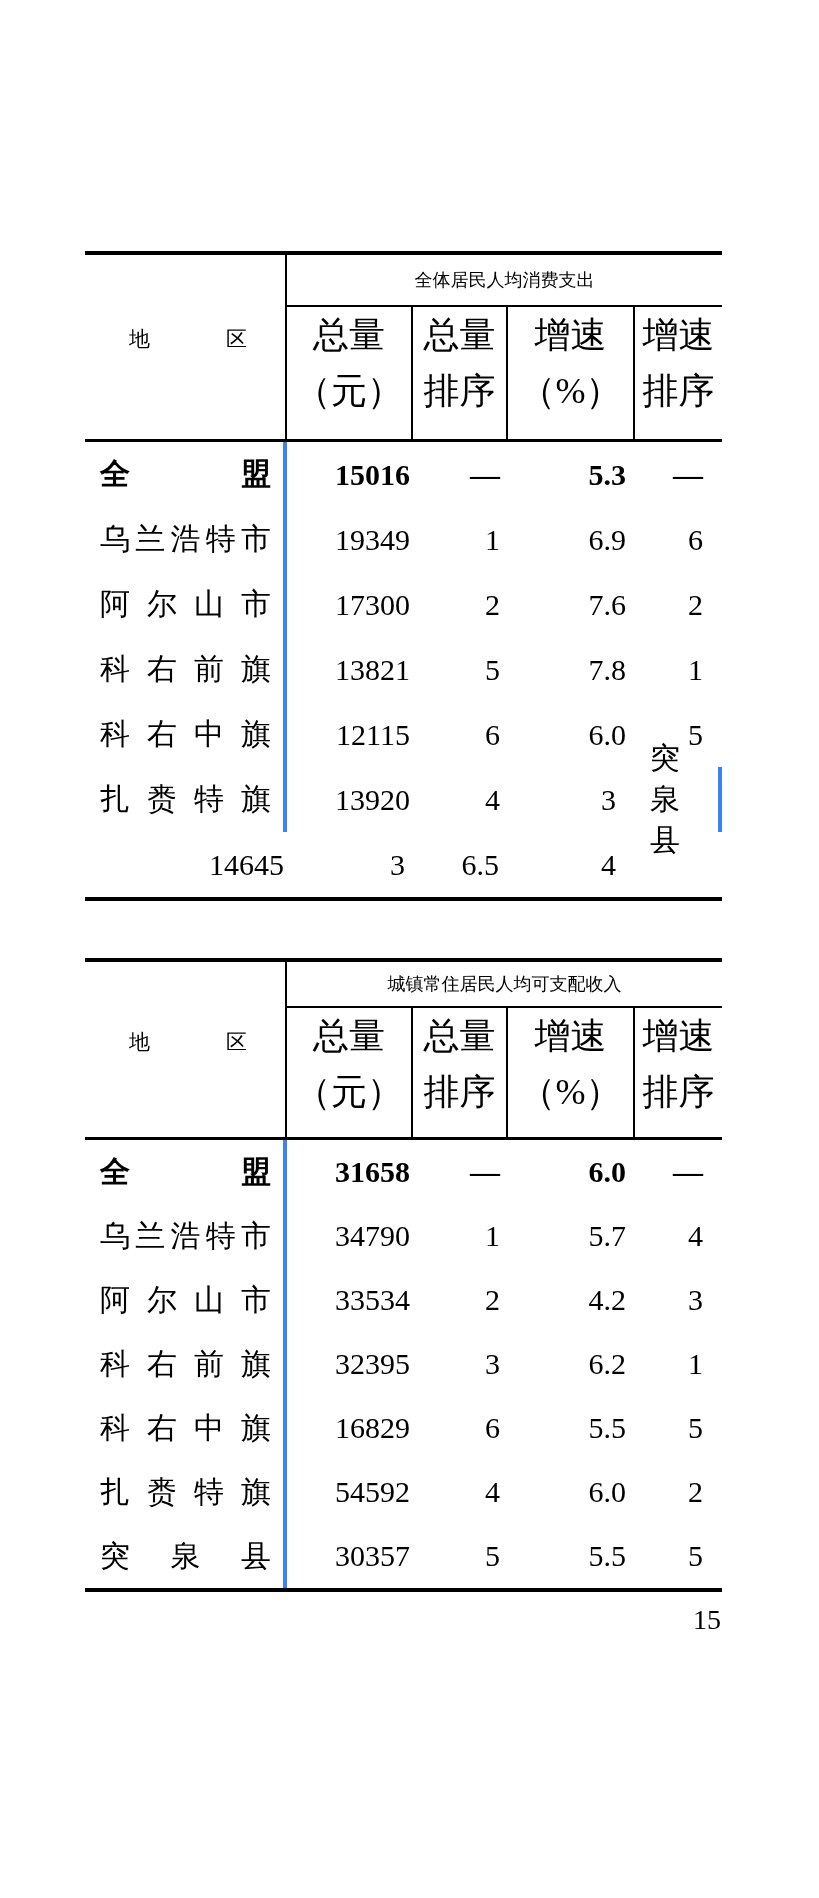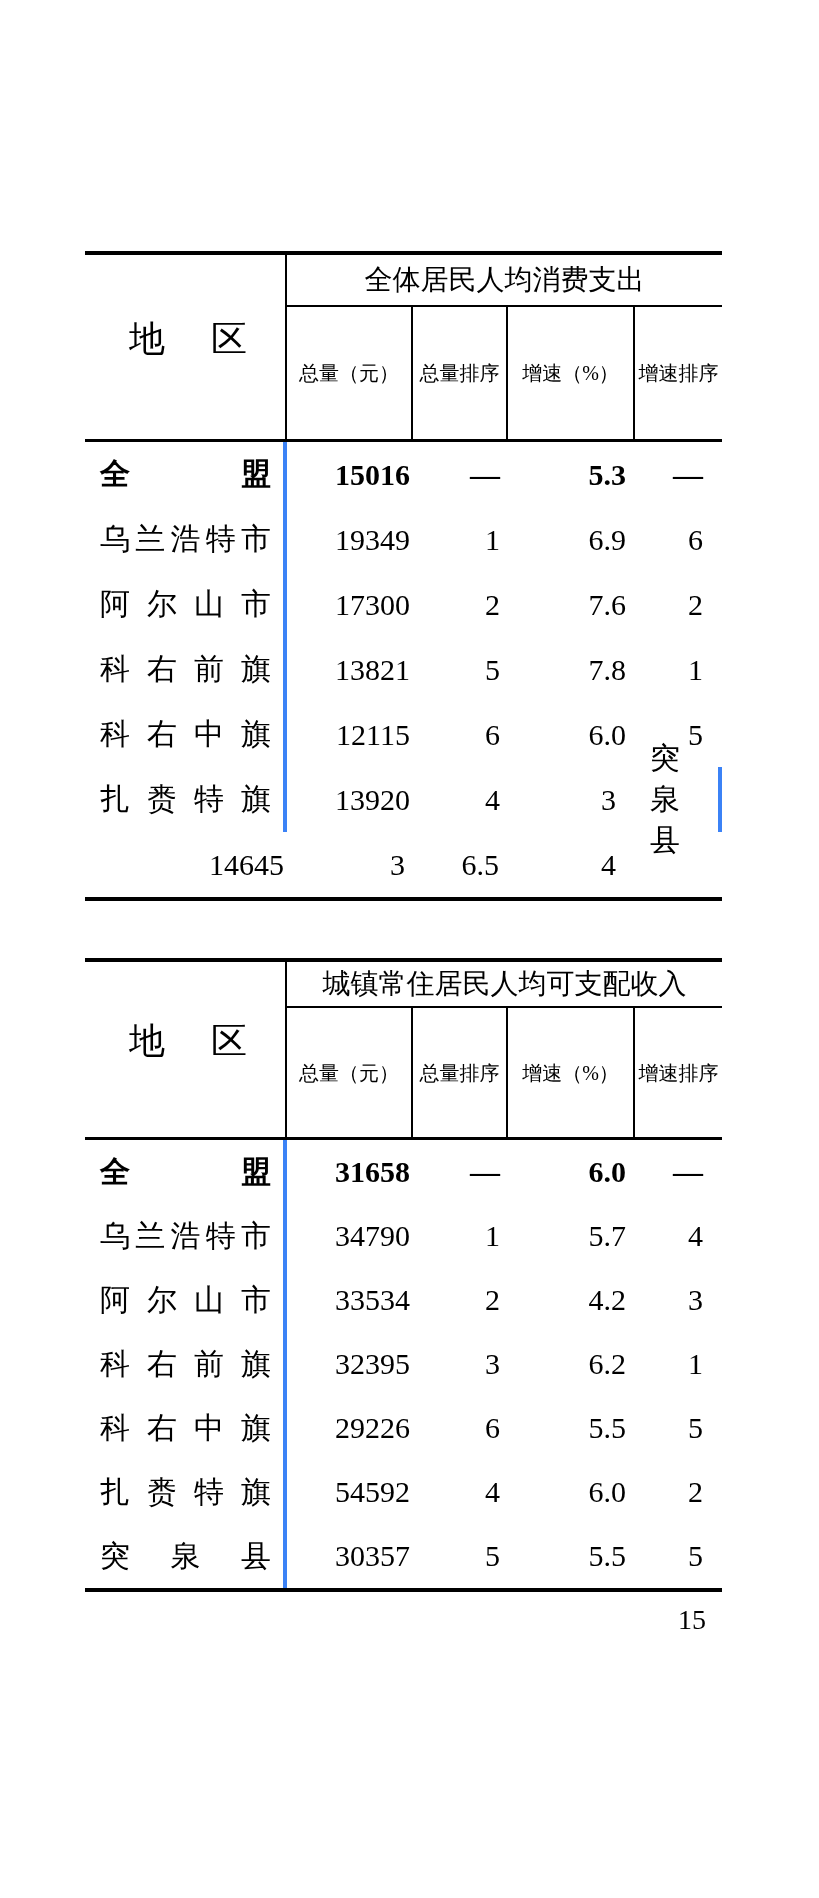--- a/index.html
+++ b/index.html
@@ -25,35 +25,34 @@
   .tbl1 { top: 251px; grid-template-rows: 52px 135px; grid-auto-rows: 65px; }
   .tbl2 { top: 958px; grid-template-rows: 46px 132px; grid-auto-rows: 64px; }
 
   .cell { display: flex; align-items: center; font-size: 30px; }
 
   .region-head {
     grid-row: 1 / 3; grid-column: 1;
     border-right: 2px solid #000;
     border-bottom: 3px solid #000;
     padding: 0 38px 16px 44px;
-    font-size: 36px;
+    font-size: 21px;
   }
   .title-cell {
     grid-row: 1; grid-column: 2 / 6;
     border-bottom: 2px solid #000;
     justify-content: center;
-    font-size: 28px;
+    font-size: 18px;
     font-family: Liberation Mono, monospace;
   }
   .sub {
     grid-row: 2;
     border-bottom: 3px solid #000;
-    flex-direction: row;
-    justify-content: center;
-    font-size: 20px;
+    flex-direction: column;
+    font-size: 36px;
     line-height: 56px;
   }
   .sub.c2 { grid-column: 2; border-right: 2px solid #000; }
   .sub.c3 { grid-column: 3; border-right: 2px solid #000; }
   .sub.c4 { grid-column: 4; border-right: 2px solid #000; }
   .sub.c5 { grid-column: 5; }
 
   .jtext {
     width: 100%;
     text-align: justify;
@@ -65,21 +64,21 @@
   }
   .cell.num { justify-content: flex-end; }
   .cell.total  { padding-right: 3px; padding-left: 12px; }
   .cell.rank1  { padding-right: 8px; }
   .cell.growth { padding-right: 9px; }
   .cell.rank2  { padding-right: 19px; }
   .cell.bold { font-weight: bold; }
 
   .page-number {
     position: absolute;
-    left: 85px;
+    left: 100px;
     top: 1604px;
     width: 637px;
     text-align: right;
     padding-right: 16px;
     box-sizing: border-box;
     font-size: 28px;
   }
 </style>
 </head>
 <body>
@@ -202,21 +201,21 @@
       <div class="cell region">
         <div class="jtext">科右前旗</div>
       </div>
       <div class="cell num total">32395</div>
       <div class="cell num rank1">3</div>
       <div class="cell num growth">6.2</div>
       <div class="cell num rank2">1</div>
       <div class="cell region">
         <div class="jtext">科右中旗</div>
       </div>
-      <div class="cell num total">29226</div>
+      <div class="cell num total">16829</div>
       <div class="cell num rank1">6</div>
       <div class="cell num growth">5.5</div>
       <div class="cell num rank2">5</div>
       <div class="cell region">
         <div class="jtext">扎赉特旗</div>
       </div>
       <div class="cell num total">54592</div>
       <div class="cell num rank1">4</div>
       <div class="cell num growth">6.0</div>
       <div class="cell num rank2">2</div>

